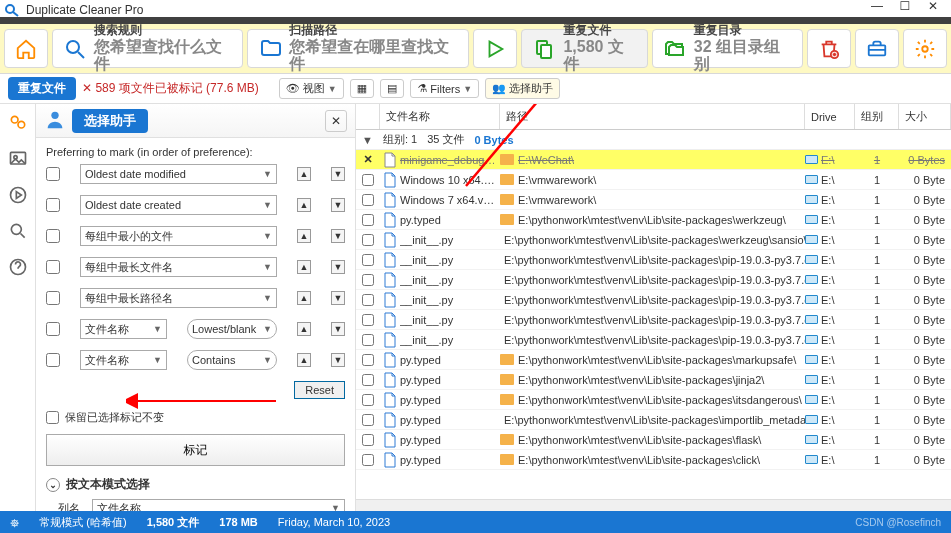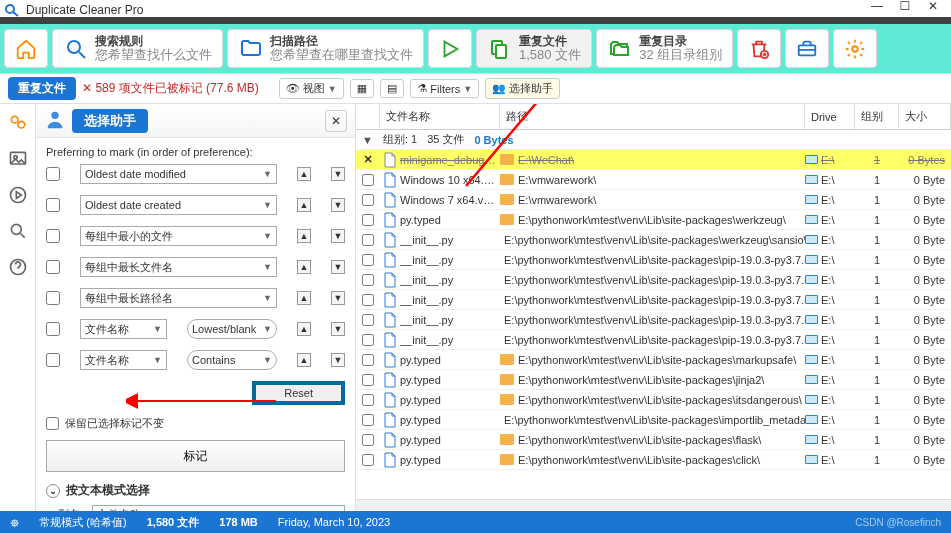--- a/index.html
+++ b/index.html
@@ -5,27 +5,27 @@
 * { margin: 0; padding: 0; box-sizing: border-box; font-family: "Microsoft YaHei", "Segoe UI", Arial, sans-serif; }
 body { width: 951px; height: 533px; background: #fff; overflow: hidden; font-size: 12px; color: #333; }
 
 
 .titlebar { height: 24px; background: #fff; display: flex; align-items: flex-end; padding: 0 4px; border-bottom: 7px solid #404040; }
 .tb-icon { width: 16px; height: 16px; margin-right: 6px; }
 .tb-title { flex: 1; font-size: 12px; color: #333; }
 .winbtn { width: 28px; height: 22px; display: flex; align-items: center; justify-content: center; cursor: pointer; }
 
 
-.toolbar { height: 50px; background: #5eead4; display: flex; align-items: stretch; padding: 0 4px; gap: 4px; border-bottom: 1px solid #d8d8d8; }
+.toolbar { height: 50px; background: #fef9c3; display: flex; align-items: stretch; padding: 0 4px; gap: 4px; border-bottom: 1px solid #d8d8d8; justify-content: space-between; }
 .tbbtn { display: flex; align-items: center; padding: 4px 10px; border: 1px solid #d8d8d8; background: #fff; border-radius: 4px; cursor: pointer; gap: 6px; margin: 5px 0; }
 .tbbtn.active { background: #f2f2f2; }
 .tbbtn .iconbox { width: 26px; height: 26px; display:flex; align-items:center; justify-content:center; }
 .tb-txt { display:flex; flex-direction:column; line-height:1.1; }
 .tb-txt .main { font-size:12px; font-weight:bold; color:#444; }
-.tb-txt .sub { font-size:13px; color:#888; }
+.tb-txt .sub { font-size:16px; color:#888;font-weight:bold; }
 .tbbtn.small { padding: 4px 8px; }
 .tbbtn.green svg { stroke:#2aa52a; }
 
 
 .subbar { height: 30px; display:flex; align-items:center; padding: 0 8px; gap:6px; border-bottom:1px solid #e0e0e0; }
 .tag-dup { background:#1a76d2; color:#fff; padding:3px 10px; border-radius:4px; font-size:12px; font-weight:bold; }
 .marked { color:#c62828; font-size:12px; }
 .mini { padding:2px 6px; border:1px solid #ccc; border-radius:3px; display:flex; align-items:center; gap:3px; cursor:pointer; font-size:11px; background:#fff; }
 
 
@@ -38,21 +38,21 @@
 .ahead { height:34px; background:linear-gradient(#fff,#f5f5f5); display:flex; align-items:center; padding:0 8px; gap:6px; border-bottom:1px solid #e0e0e0; }
 .ahead-title { background:#1a76d2; color:#fff; padding:3px 12px; border-radius:4px; font-weight:bold; font-size:13px; }
 .close-panel { margin-left:auto; width:22px; height:22px; border:1px solid #ccc; border-radius:3px; display:flex; align-items:center; justify-content:center; cursor:pointer; }
 .abody { padding:8px 10px; font-size:11px; overflow:auto; flex:1; }
 .pref-title { margin-bottom:6px; color:#333; }
 .pref-row { display:flex; align-items:center; gap:20px; margin-bottom:11px; }
 .pref-row input[type=checkbox] { width:14px; height:14px; }
 .pref-sel { flex:1; border:1px solid #aaa; height:20px; padding:0 4px; background:#fff; display:flex; align-items:center; justify-content:space-between; font-size:11px; }
 .pref-sel.small { flex:0 0 90px;border-radius:10px; }
 .ud { width:14px; height:14px; border:1px solid #999; display:flex; align-items:center; justify-content:center; font-size:9px; cursor:pointer; background:#f5f5f5; }
-.reset-btn { margin-left:auto; padding:2px 28px; border:4px solid #0369a1; background:#f0f0f0; cursor:pointer; font-size:11px; }
+.reset-btn { margin-left:auto; padding:2px 10px; border:1px solid #0369a1; background:#f0f0f0; cursor:pointer; font-size:11px; }
 .mark-btn { width:100%; height:32px; border:1px solid #aaa; background:linear-gradient(#fff,#eee); margin-top:6px; cursor:pointer; font-size:12px; }
 .section-h { display:flex; align-items:center; gap:6px; margin:10px 0 6px; font-size:12px; font-weight:bold; }
 .section-h .arw { width:14px; height:14px; border:1px solid #888; border-radius:50%; display:flex; align-items:center; justify-content:center; font-size:9px; }
 .fld-row { display:flex; align-items:center; gap:6px; margin:3px 0 20px 12px; font-size:11px; }
 .fld-row label { width:28px; }
 .fld-row .inp { flex:1; border:1px solid #aaa; height:18px; padding:0 4px; display:flex; align-items:center; justify-content:space-between; }
 .cb-row { display:flex; align-items:center; gap:6px; margin:3px 0 3px 12px; font-size:11px; }
 
 
 .filelist { flex:1; display:flex; flex-direction:column; overflow:hidden; }

